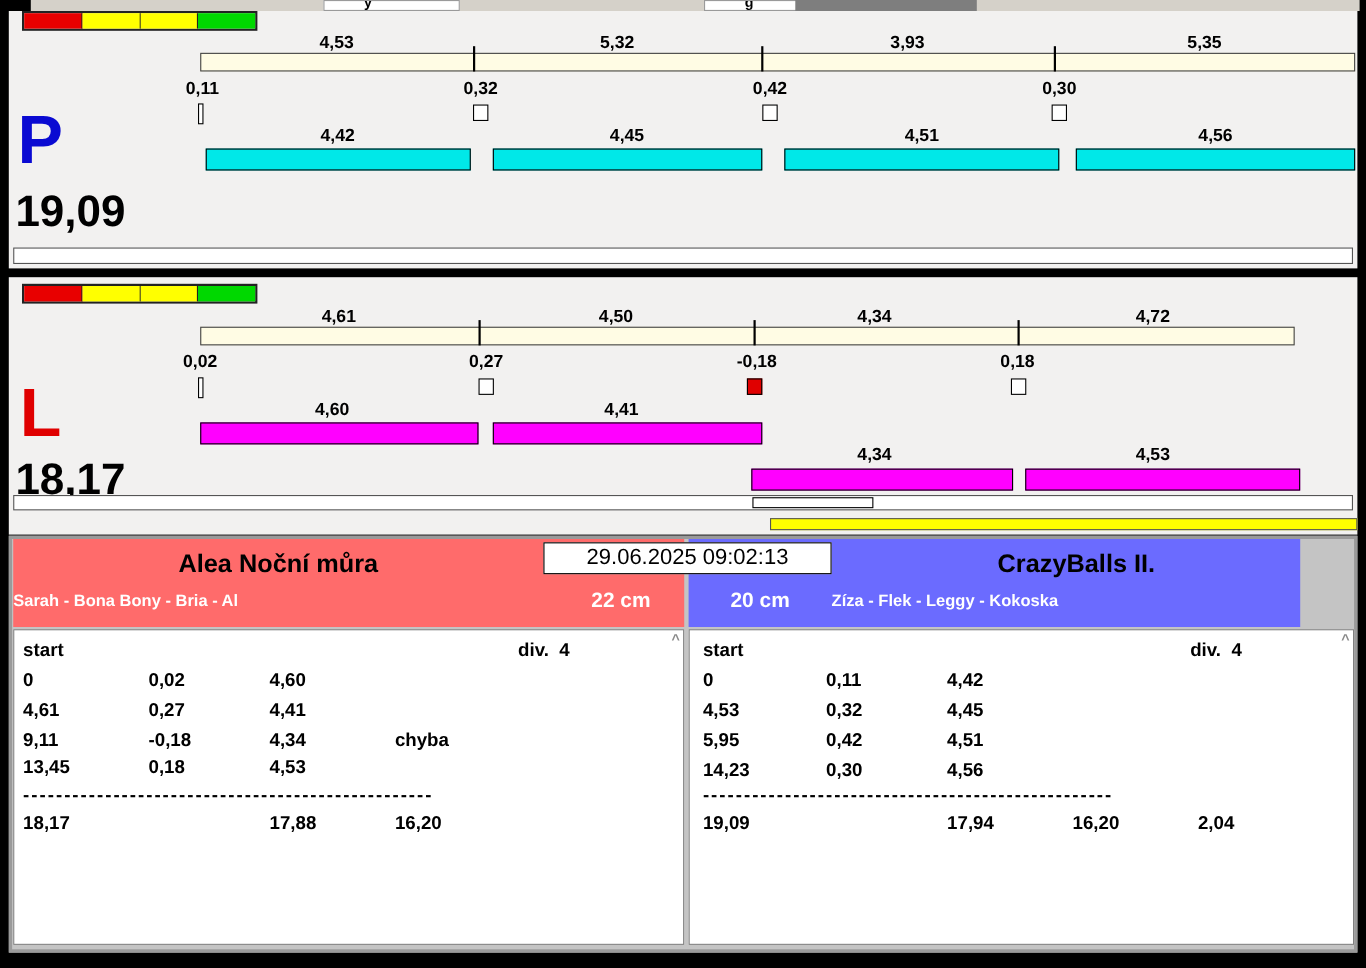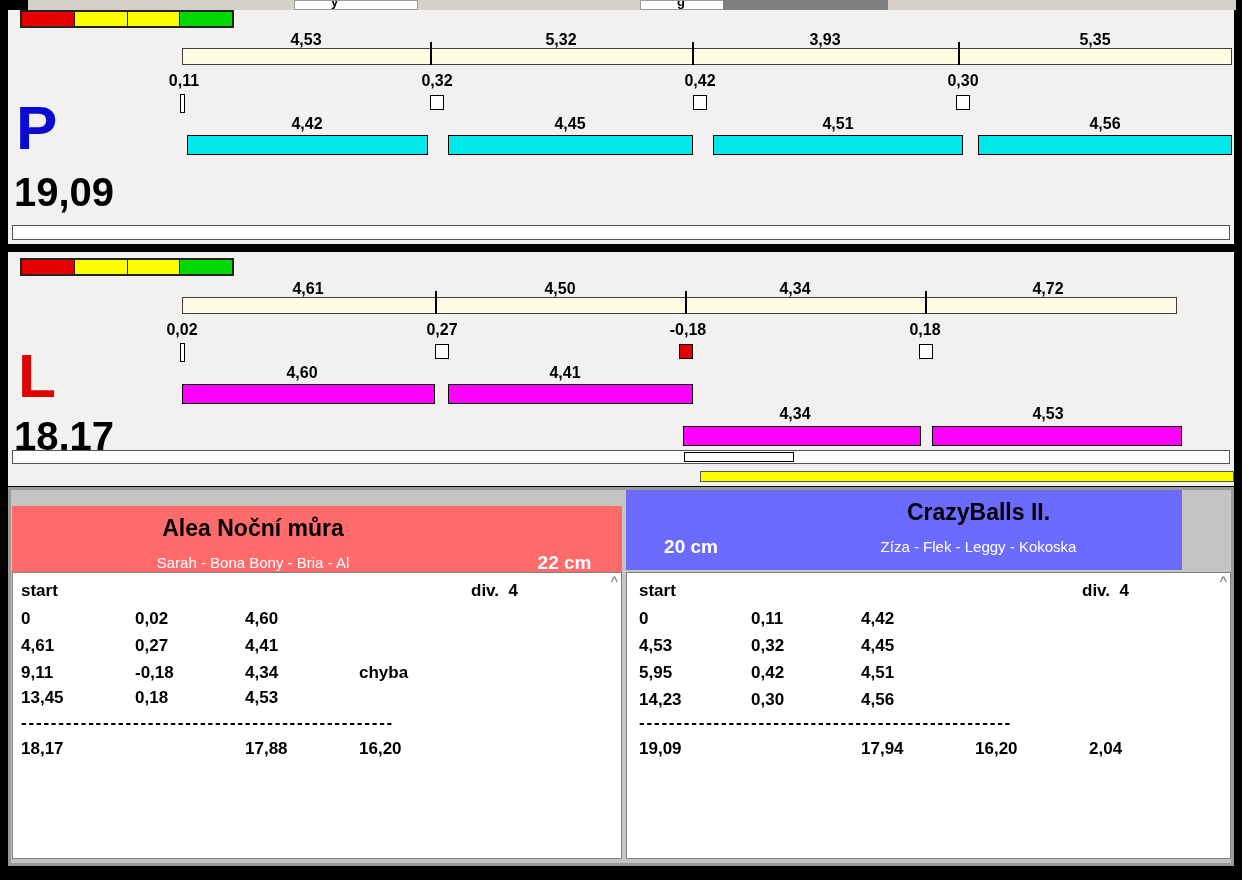--- a/index.html
+++ b/index.html
@@ -44,24 +44,24 @@
   .lane-letter.l { color:var(--l-letter); }
   .lane-total { position:absolute; font-size:40px; font-weight:bold; color:#000; }
 
   .wstrip { position:absolute; background:#fff; border:1px solid #555; }
   .inner-box { position:absolute; background:#fff; border:1px solid #000; }
   .ybar { position:absolute; height:11px; background:var(--progress); border:1px solid #555; }
 
   
   #panel { position:absolute; left:8px; top:487px; width:1226px; height:379px; background:#c4c4c4; border:3px solid #9a9a9a; }
   .hdr { position:absolute; top:0; height:80px; }
-  .hdr.left  { left:1px;  width:610px; background:var(--team-left);margin-top:16px; }
+  .hdr.left  { left:1px;  width:610px; background:var(--team-left); }
   .hdr.right { left:615px; width:556px; background:var(--team-right); }
   .team-title { position:absolute; text-align:center; font-size:23px; font-weight:bold; color:#000; }
-  .team-sub   { position:absolute; text-align:center; font-size:15px; font-weight:normal; color:#fff; }
+  .team-sub   { position:absolute; font-size:15px; font-weight:bold; color:#fff; }
   .cm-label   { position:absolute; text-align:center; font-size:19px; font-weight:bold; color:#fff; }
   .datebox { position:absolute; left:483px; top:3px; width:262px; height:29px; background:#fff; border:1px solid #000;
              font-size:20px; color:#000; text-align:center; line-height:27px; z-index:5; }
 
   .logarea { position:absolute; top:82px; width:610px; height:287px; background:#fff; border:1px solid #808080; overflow:hidden; }
   .logarea.left { left:1px; }
   .logarea.right { left:615px; width:605px; }
   .caret { position:absolute; right:3px; top:0; font-size:13px; font-weight:bold; color:#8a8a8a; }
   .lrow { position:absolute; left:0; width:100%; height:22px; }
   .lc { position:absolute; font-size:17px; font-weight:bold; color:#000; white-space:pre;text-align:right; }
@@ -182,20 +182,21 @@
       <div class="team-sub" style="left:0;top:48px;width:482px">Sarah - Bona Bony - Bria - Al</div>
       <div class="cm-label" style="left:500px;top:46px;width:105px">22 cm</div>
     </div>
 
     <div class="hdr right">
       <div class="team-title" style="left:130px;top:9px;width:445px">CrazyBalls II.</div>
       <div class="team-sub" style="left:130px;top:48px;width:445px">Zíza - Flek - Leggy - Kokoska</div>
       <div class="cm-label" style="left:10px;top:46px;width:110px">20 cm</div>
     </div>
 
+    <div class="datebox">29.06.2025 09:02:13</div>
 
     <div class="logarea left">
       <span class="caret">^</span>
       <div class="lrow" style="top:8px">
         <span class="lc" style="left:8px">start</span>
         <span class="lc" style="left:458px">div.  4</span>
       </div>
       <div class="lrow" style="top:36px">
         <span class="lc" style="left:8px">0</span>
         <span class="lc" style="left:122px">0,02</span>

